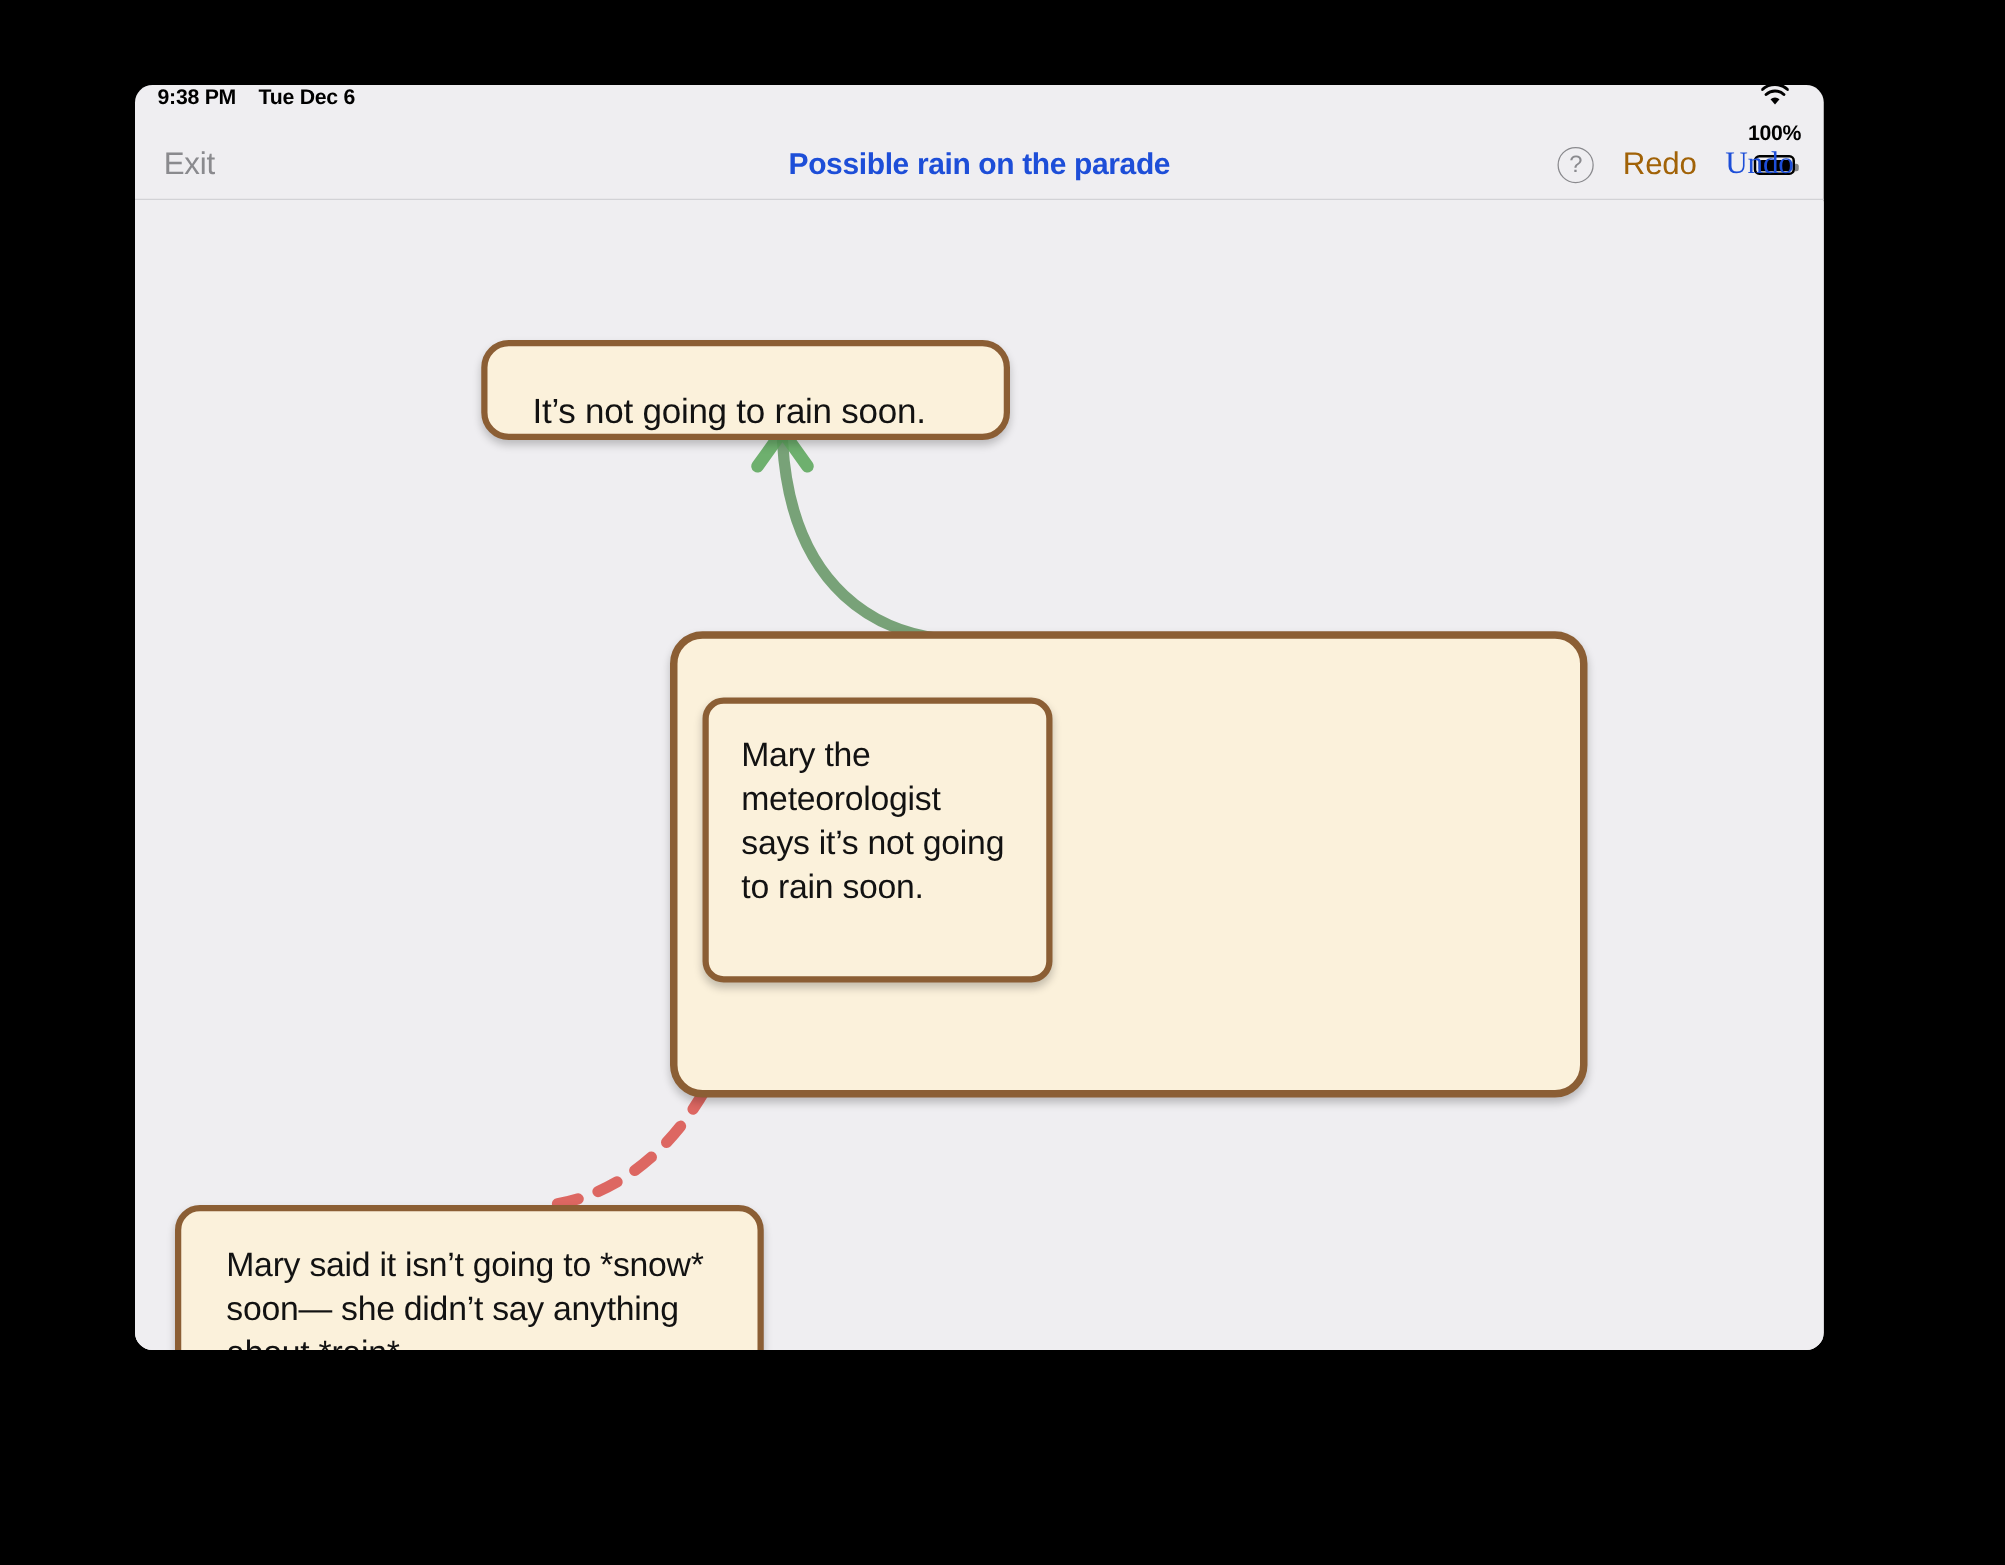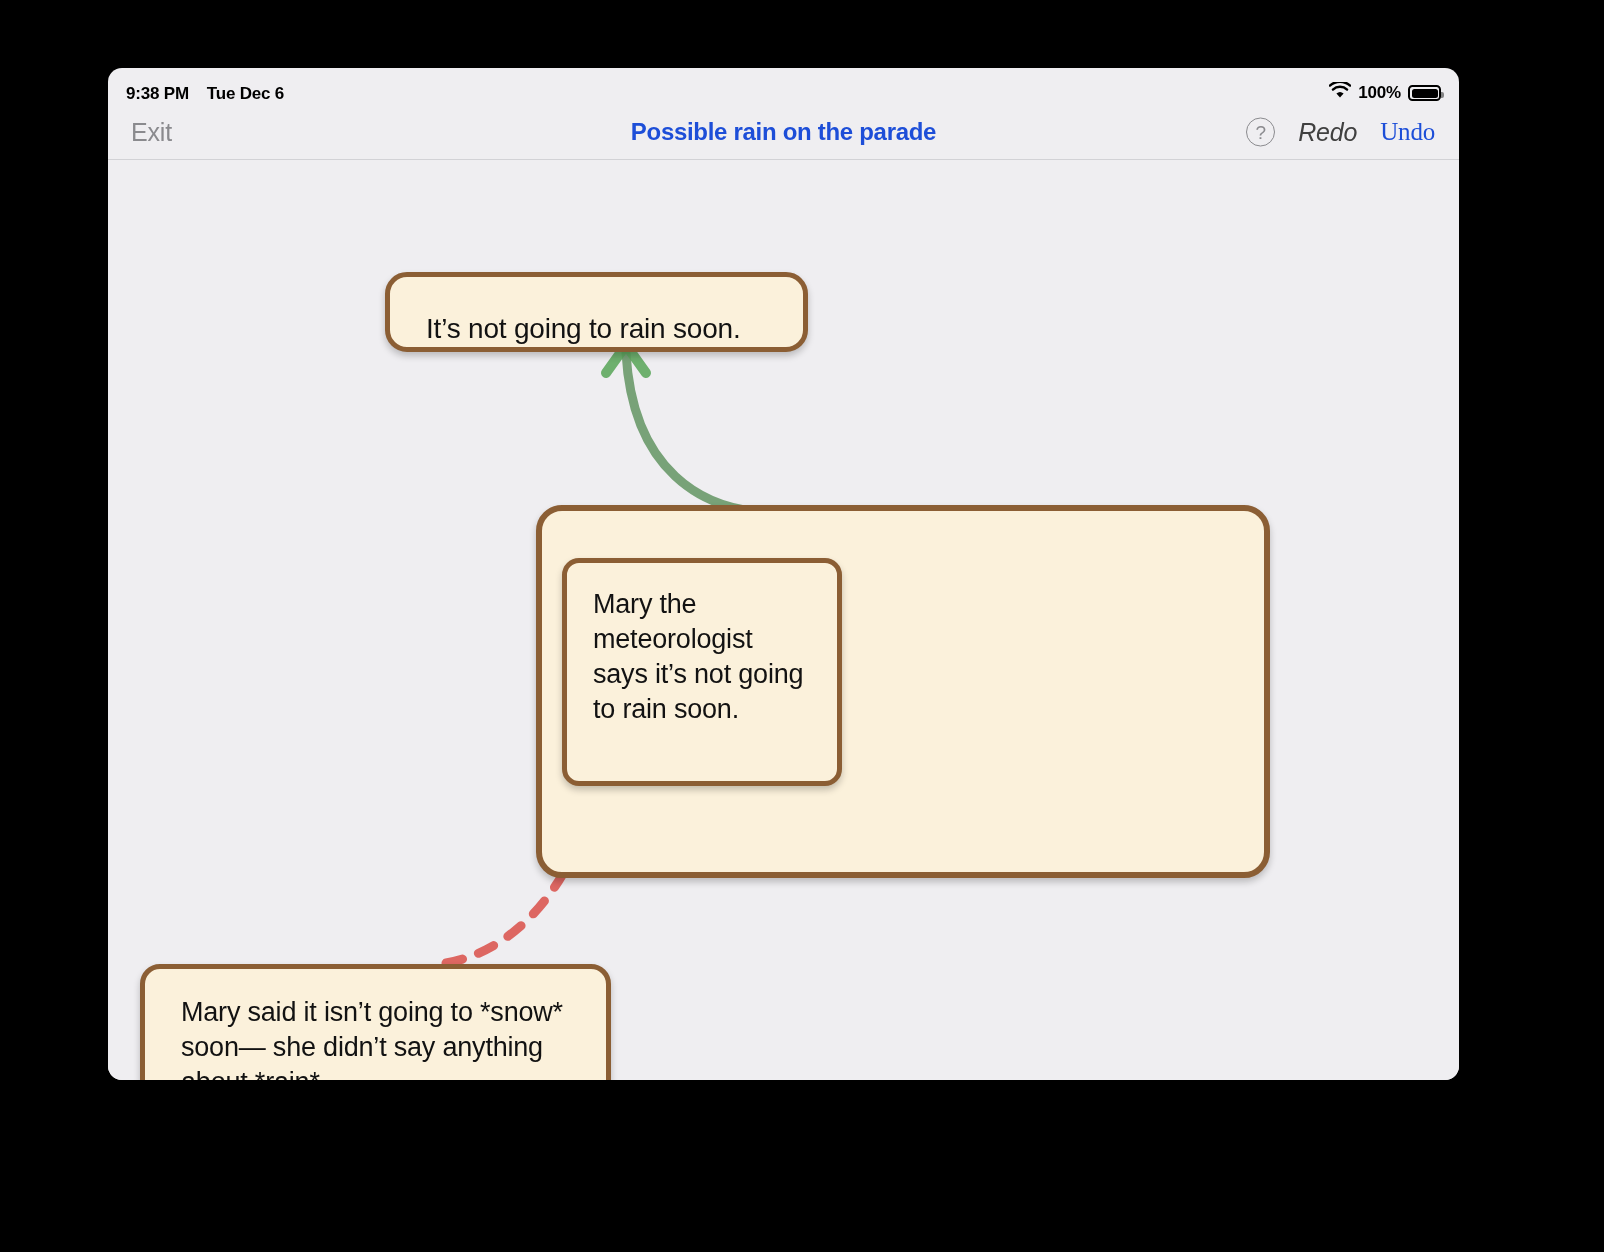--- a/index.html
+++ b/index.html
@@ -27,34 +27,35 @@
     overflow: hidden;
   }
 
   
   #status-bar {
     position: absolute;
     left: 0; top: 0;
     width: 100%;
     height: 36px;
     display: flex;
-    align-items: flex-end;
+    align-items: flex-start;
     padding: 0 18px;
     box-sizing: border-box;
     color: #000;
     font-size: 17px;
     font-weight: bold;
     letter-spacing: -0.2px;
   }
   #status-left { display: flex; align-items: baseline; gap: 18px; }
   #status-right {
     margin-left: auto;
     display: flex;
     align-items: center;
     gap: 7px;
+    flex-direction: column;
   }
   .wifi-glyph { display: block; }
   .battery {
     position: relative;
     width: 33px;
     height: 16px;
     border: 2px solid #000;
     border-radius: 4.5px;
     box-sizing: border-box;
   }
@@ -116,21 +117,21 @@
     border-radius: 50%;
     display: flex;
     align-items: center;
     justify-content: center;
     color: #8A8A8E;
     font-size: 19px;
     line-height: 1;
     box-sizing: border-box;
   }
   .nav-action { font-size: 25px; letter-spacing: -0.2px; }
-  .nav-action.disabled { color: #404040; font-style: italic; }
+  .nav-action.disabled { color: #a16207; }
   .nav-action.enabled  { color: #1d4ed8; font-family: Liberation Serif, serif; }
 
   
   #canvas {
     position: absolute;
     left: 0; top: 93px;
     width: 100%;
     height: 919px;
     background: #EFEEF1;
     overflow: hidden;

